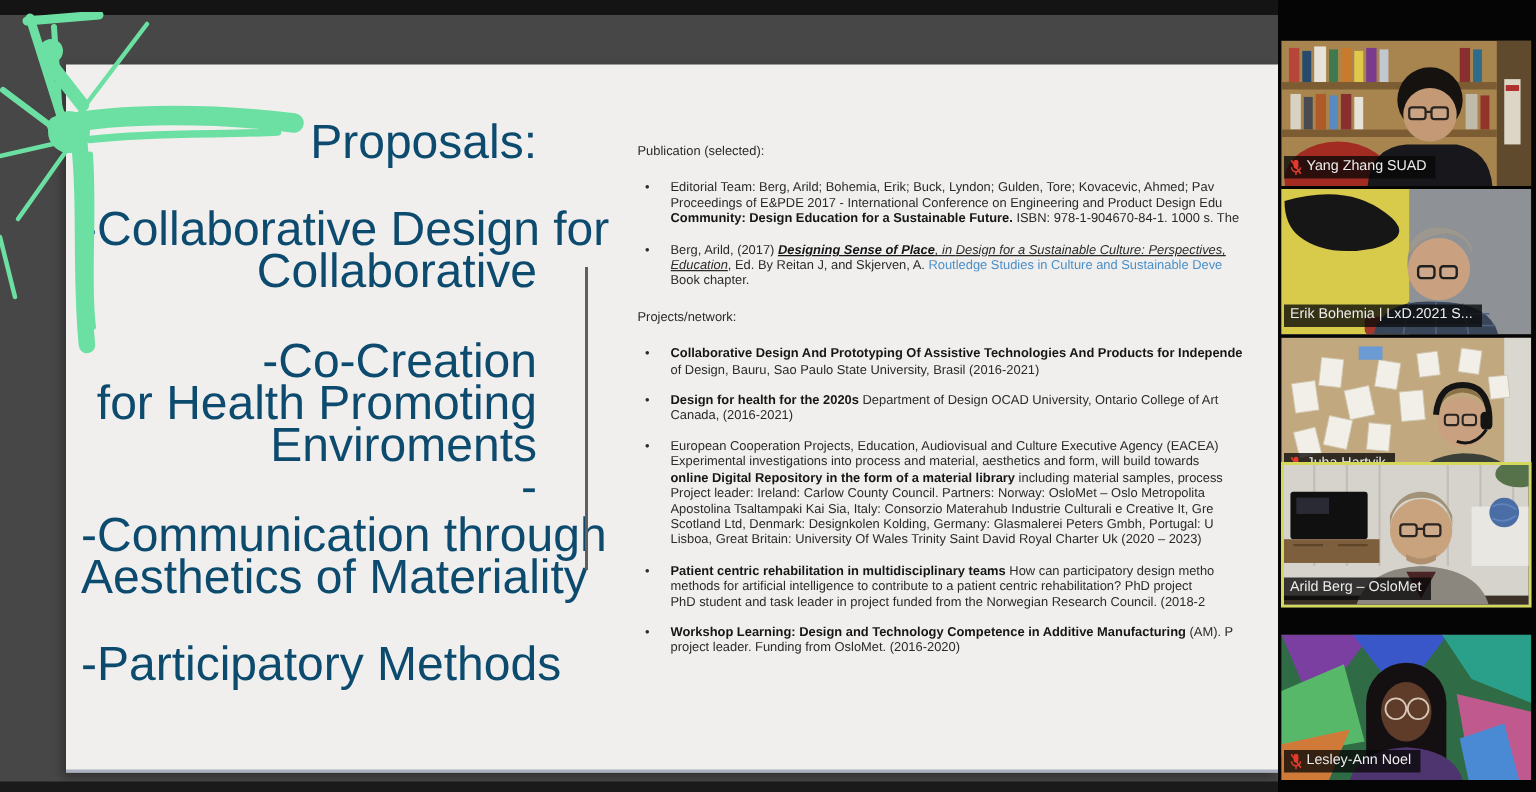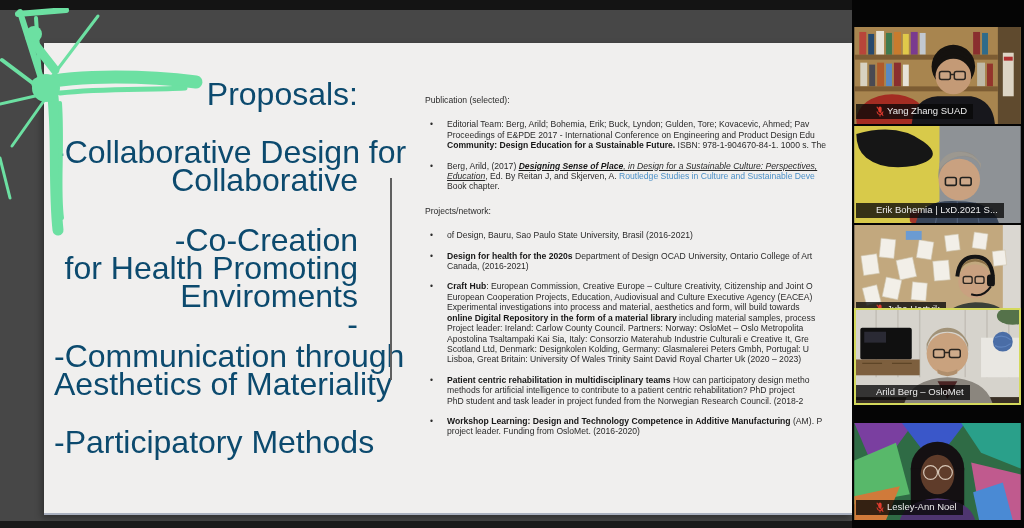--- a/index.html
+++ b/index.html
@@ -34,21 +34,21 @@
   .seg-b{font-weight:bold;color:#161616;}
   .seg-i{font-style:italic;text-decoration:underline;}
   .seg-l{color:#4a8fc7;margin-top:27px;}
   
   .video-col{position:absolute;left:852px;top:0;width:172px;height:528px;background:#050505;}
   .tile{position:absolute;left:2px;width:167px;height:97px;background:#222;overflow:hidden;}
   .tile svg{display:block;}
   .tile.active{box-shadow:inset 0 0 0 2px #d4d95c;}
   .tile.active svg{clip-path:inset(2px);}
   .name-tag{position:absolute;left:2px;bottom:5px;background:rgba(8,8,8,.78);color:#ececec;
-            font-size:9.5px;line-height:12px;padding:1px 6px 2px 20px;display:flex;
+            font-size:9.5px;line-height:12px;padding:1px 6px 2px 4px;display:flex;
             align-items:center;gap:3px;white-space:nowrap;}
   .mic{flex:0 0 auto;}
 </style>
 </head>
 <body>
 
 <div class="stage">
 
   <div class="share-area">
     <div class="top-strip"></div>
@@ -92,30 +92,30 @@
               <span class="bullet">•</span>
               <div class="t-line"><span>Berg, Arild, (2017) </span><span class="seg-b seg-i">Designing Sense of Place</span><span class="seg-i">, in </span><span class="seg-i">Design for a Sustainable Culture: Perspectives,</span></div>
               <div class="t-line"><span class="seg-i">Education</span><span>, Ed. By Reitan J, and Skjerven, A. </span><span class="seg-l">Routledge Studies in Culture and Sustainable Deve</span></div>
               <div class="t-line"><span>Book chapter.</span></div>
             </div>
           </div>
         <div class="sec-heading later">Projects/network:</div>
         <div id="proj-items">
             <div class="b-item">
               <span class="bullet">•</span>
+              <div class="t-line"><span class="seg-b">Collaborative Design And Prototyping Of Assistive Technologies And Products for Independe</span></div>
               <div class="t-line"><span>of Design, Bauru, Sao Paulo State University, Brasil (2016-2021)</span></div>
             </div>
             <div class="b-item">
               <span class="bullet">•</span>
               <div class="t-line"><span class="seg-b">Design for health for the 2020s</span><span> Department of Design OCAD University, Ontario College of Art</span></div>
               <div class="t-line"><span>Canada, (2016-2021)</span></div>
             </div>
             <div class="b-item">
               <span class="bullet">•</span>
-              <div class="t-line"><span class="seg-b">Craft Hub</span><span>: European Commission, Creative Europe – Culture Creativity, Citizenship and Joint O</span></div>
               <div class="t-line"><span>European Cooperation Projects, Education, Audiovisual and Culture Executive Agency (EACEA)</span></div>
               <div class="t-line"><span>Experimental investigations into process and material, aesthetics and form, will build towards</span></div>
               <div class="t-line"><span class="seg-b">online Digital Repository in the form of a material library</span><span> including material samples, process</span></div>
               <div class="t-line"><span>Project leader: Ireland: Carlow County Council. Partners: Norway: OsloMet – Oslo Metropolita</span></div>
               <div class="t-line"><span>Apostolina Tsaltampaki Kai Sia, Italy: Consorzio Materahub Industrie Culturali e Creative It, Gre</span></div>
               <div class="t-line"><span>Scotland Ltd, Denmark: Designkolen Kolding, Germany: Glasmalerei Peters Gmbh, Portugal: U</span></div>
               <div class="t-line"><span>Lisboa, Great Britain: University Of Wales Trinity Saint David Royal Charter Uk (2020 – 2023)</span></div>
             </div>
             <div class="b-item">
               <span class="bullet">•</span>

